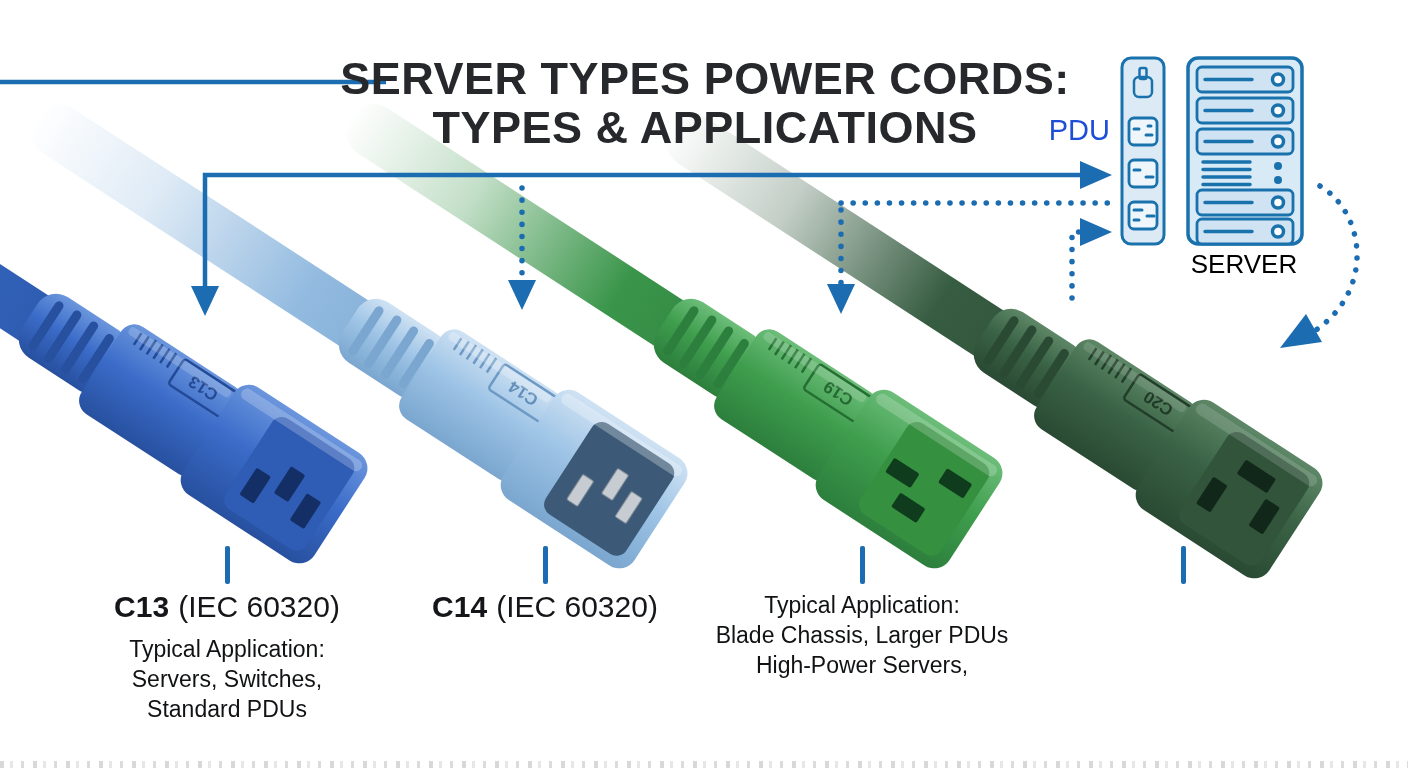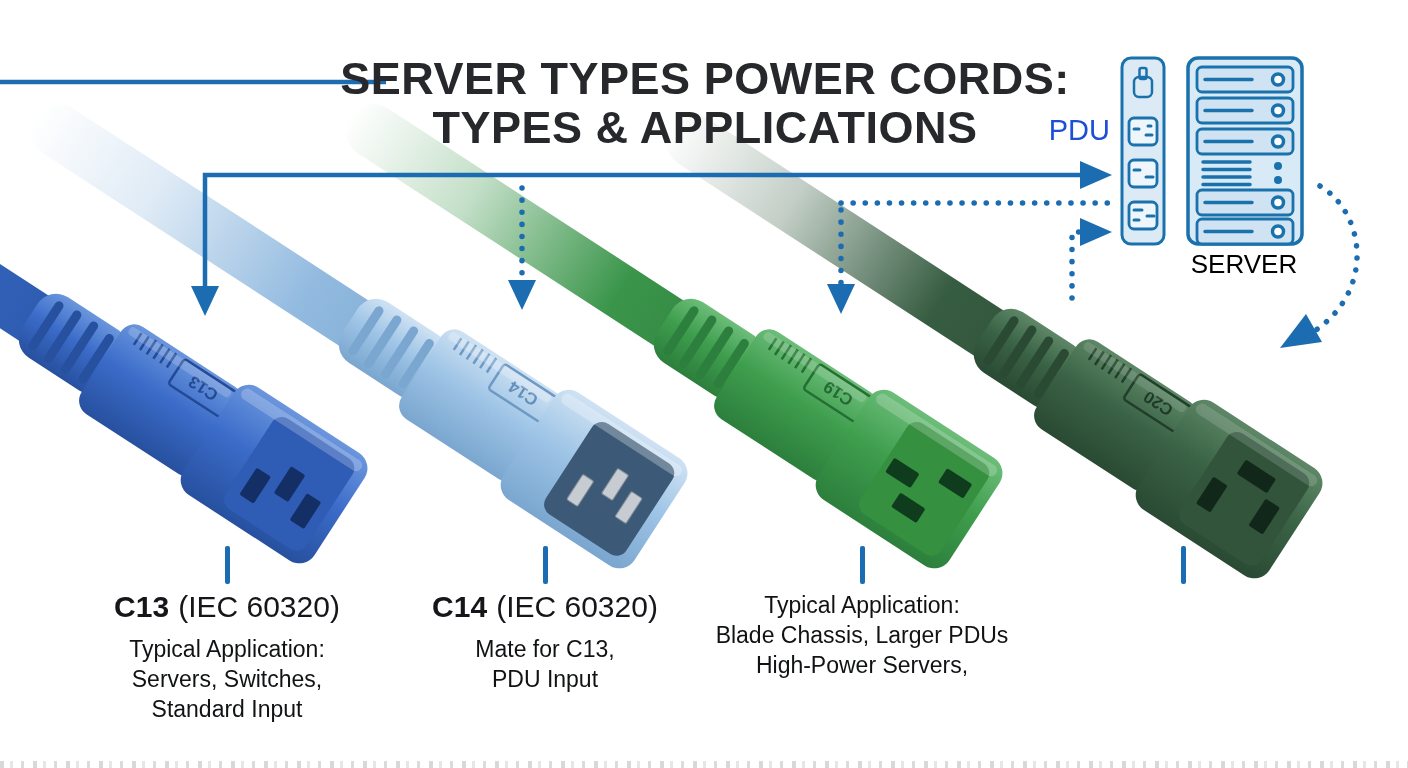--- a/index.html
+++ b/index.html
@@ -261,31 +261,27 @@
   <div class="tick" style="left:860px;top:546px"></div>
   <div class="tick" style="left:1181px;top:546px"></div>
 
   <div class="clabel" style="left:57px;width:340px">
     <div class="cname">
       <b>C13</b><span>(IEC 60320)</span>
     </div>
     <div class="cdesc">
       <span>Typical Application:</span>
       <span>Servers, Switches,</span>
-      <span>Standard Input</span>
+      <span>Standard PDUs</span>
     </div>
   </div>
 
   <div class="clabel" style="left:385px;width:320px">
     <div class="cname">
       <b>C14</b><span>(IEC 60320)</span>
-    </div>
-    <div class="cdesc">
-      <span>Mate for C13,</span>
-      <span>PDU Input</span>
     </div>
   </div>
 
   <div class="clabel" style="left:692px;width:340px">
     <div class="cdesc">
       <span>Typical Application:</span>
       <span>Blade Chassis, Larger PDUs</span>
       <span>High-Power Servers,</span>
     </div>
   </div>

